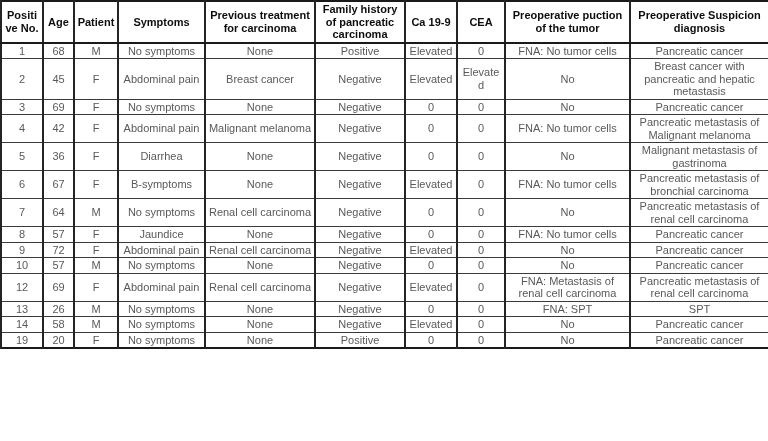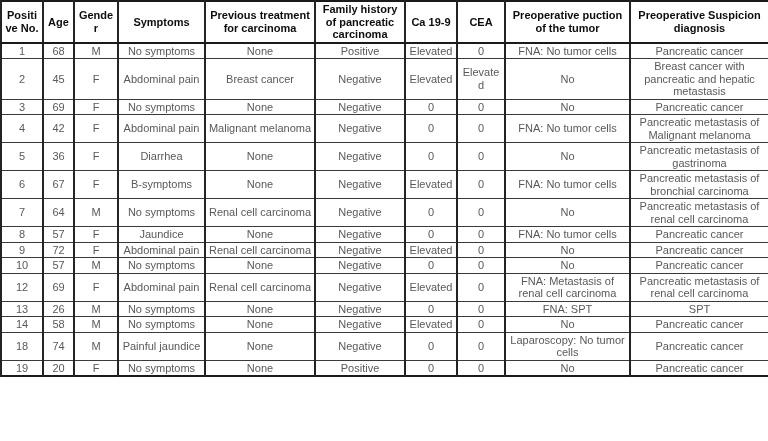--- a/index.html
+++ b/index.html
@@ -67,21 +67,21 @@
         <col class="c-family">
         <col class="c-ca199">
         <col class="c-cea">
       <col class="c-puction">
         <col class="c-susp">
     </colgroup>
     <thead>
       <tr>
           <th>Positive No.</th>
           <th>Age</th>
-          <th>Gender</th>
+          <th>Patient</th>
           <th>Symptoms</th>
           <th>Previous treatment for carcinoma</th>
           <th>Family history of pancreatic carcinoma</th>
           <th>Ca 19-9</th>
           <th>CEA</th>
           <th>Preoperative puction of the tumor</th>
           <th>Preoperative Suspicion diagnosis</th>
         </tr>
     </thead>
     <tbody>
@@ -136,21 +136,21 @@
         <tr>
           <td>5</td>
           <td>36</td>
           <td>F</td>
           <td>Diarrhea</td>
           <td>None</td>
           <td>Negative</td>
           <td>0</td>
           <td>0</td>
           <td>No</td>
-          <td>Pancreatic metastasis of gastrinoma</td>
+          <td>Malignant metastasis of gastrinoma</td>
         </tr>
         <tr>
           <td>6</td>
           <td>67</td>
           <td>F</td>
           <td>B-symptoms</td>
           <td>None</td>
           <td>Negative</td>
           <td>Elevated</td>
           <td>0</td>
@@ -232,32 +232,20 @@
         <tr>
           <td>14</td>
           <td>58</td>
           <td>M</td>
           <td>No symptoms</td>
           <td>None</td>
           <td>Negative</td>
           <td>Elevated</td>
           <td>0</td>
           <td>No</td>
-          <td>Pancreatic cancer</td>
-        </tr>
-        <tr>
-          <td>18</td>
-          <td>74</td>
-          <td>M</td>
-          <td>Painful jaundice</td>
-          <td>None</td>
-          <td>Negative</td>
-          <td>0</td>
-          <td>0</td>
-          <td>Laparoscopy: No tumor cells</td>
           <td>Pancreatic cancer</td>
         </tr>
         <tr>
           <td>19</td>
           <td>20</td>
           <td>F</td>
           <td>No symptoms</td>
           <td>None</td>
           <td>Positive</td>
           <td>0</td>

